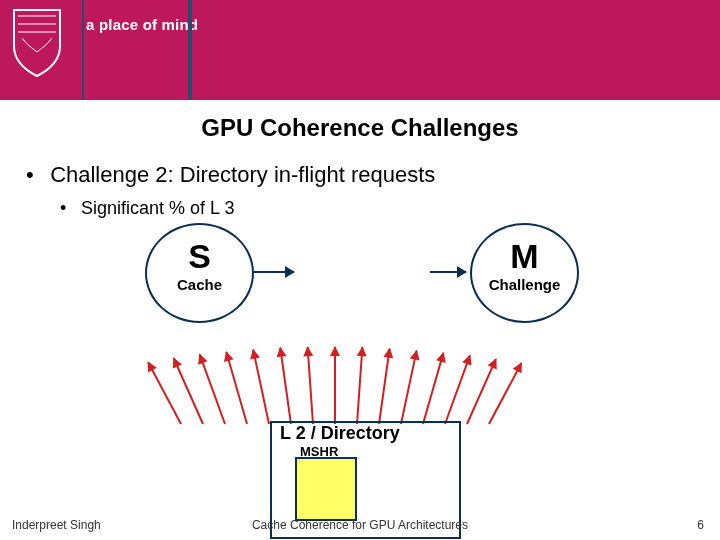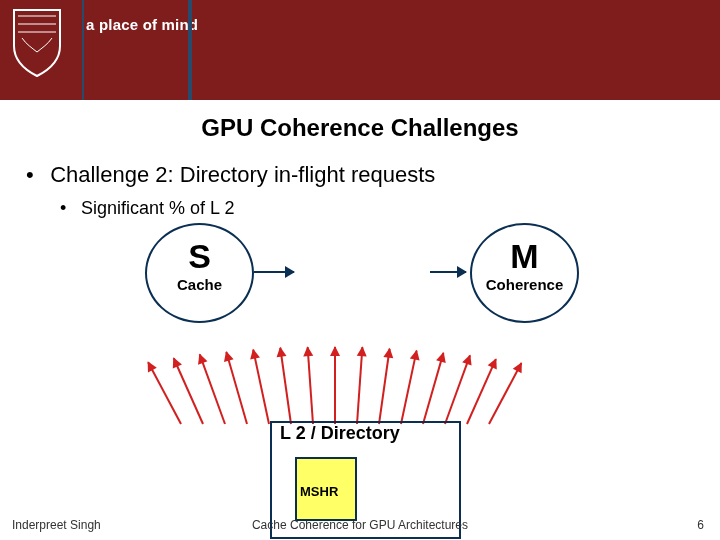--- a/index.html
+++ b/index.html
@@ -1,16 +1,16 @@
 <!DOCTYPE html>
 <html><head>
 <meta charset="utf-8">
 <style>
   html,body{margin:0;padding:0;width:720px;height:540px;font-family:Arial,Helvetica,sans-serif;background:#fff;color:#000;}
-  .header{width:720px;height:100px;background:#7f1d1d;color:#fff;position:relative;}
+  .header{width:720px;height:100px;background:#be185d;color:#fff;position:relative;}
   .header .logo{position:absolute;left:10px;top:8px;width:54px;height:70px;}
   .header .logo svg{width:54px;height:70px;}
   .header .place{position:absolute;left:86px;top:16px;font-size:15px;font-weight:bold;letter-spacing:0.2px;}
   .header .univ{position:absolute;left:205px;top:16px;font-size:13px;font-weight:bold;letter-spacing:0.6px;}
   .header .vline{position:absolute;left:82px;top:0;width:2px;height:100px;background:#274b6c;}
   .header .vline2{position:absolute;left:188px;top:0;width:4px;height:100px;background:#274b6c;}
   .title{text-align:center;font-weight:bold;font-size:24px;margin-top:14px;}
   .b1{margin:20px 0 0 26px;font-size:22px;}
   .b1 .bullet{display:inline-block;width:18px;}
   .b2{margin:10px 0 0 60px;font-size:18px;}
@@ -22,21 +22,21 @@
   #stS{left:145px;top:4px;width:105px;height:82px;padding-top:14px;}
   #stSM{left:298px;top:4px;width:128px;height:90px;padding-top:20px;}
   #stM{left:470px;top:4px;width:105px;height:82px;padding-top:14px;}
   .arrow{position:absolute;height:2px;background:#0a2f52;}
   .arrow::after{content:"";position:absolute;right:-1px;top:-5px;border-left:10px solid #0a2f52;border-top:6px solid transparent;border-bottom:6px solid transparent;}
   #ar1{left:254px;top:52px;width:40px;}
   #ar2{left:430px;top:52px;width:36px;}
   .dirbox{position:absolute;left:270px;top:202px;width:187px;height:114px;border:2px solid #0a2f52;}
   .dirlabel{position:absolute;left:280px;top:204px;font-size:18px;font-weight:bold;}
   .mshrbox{position:absolute;left:295px;top:238px;width:58px;height:60px;border:2px solid #0a2f52;background:#ffff66;}
-  .mshrlabel{position:absolute;left:300px;top:225px;font-size:13px;font-weight:bold;margin-top:40px;}
+  .mshrlabel{position:absolute;left:300px;top:225px;font-size:13px;font-weight:bold;}
   .redarrows{position:absolute;left:170px;top:125px;width:320px;height:80px;}
   .ra{position:absolute;width:2px;background:#d21f1f;transform-origin:bottom center;}
   .ra::before{content:"";position:absolute;left:-4px;top:-1px;border-bottom:10px solid #d21f1f;border-left:5px solid transparent;border-right:5px solid transparent;}
   .footer{position:absolute;left:0;top:518px;width:720px;font-size:12px;color:#333;}
   .footer .author{position:absolute;left:12px;}
   .footer .center{position:absolute;left:0;width:720px;text-align:center;}
   .footer .page{position:absolute;right:16px;}
 </style>
 </head>
 <body>
@@ -55,31 +55,31 @@
 </div>
 
 <div class="title">GPU Coherence Challenges</div>
 
 <div class="b1">
   <span class="bullet">•</span>
   <span>Challenge 2: Directory in-flight requests</span>
 </div>
 <div class="b2">
   <span class="bullet">•</span>
-  <span>Significant % of L 2</span>
+  <span>Significant % of L 3</span>
 </div>
 
 <div class="diagram">
   <div id="stS" class="state">
     <div class="big">S</div>
     <div class="small">Cache</div>
   </div>
   <div id="stM" class="state">
     <div class="big">M</div>
-    <div class="small">Coherence</div>
+    <div class="small">Challenge</div>
   </div>
   <div id="ar1" class="arrow"></div>
   <div id="ar2" class="arrow"></div>
 
   <div class="redarrows">
     <div class="ra" style="left:10px;height:70px;bottom:0;transform:rotate(-28deg);"></div>
     <div class="ra" style="left:32px;height:72px;bottom:0;transform:rotate(-24deg);"></div>
     <div class="ra" style="left:54px;height:74px;bottom:0;transform:rotate(-20deg);"></div>
     <div class="ra" style="left:76px;height:75px;bottom:0;transform:rotate(-16deg);"></div>
     <div class="ra" style="left:98px;height:76px;bottom:0;transform:rotate(-12deg);"></div>

